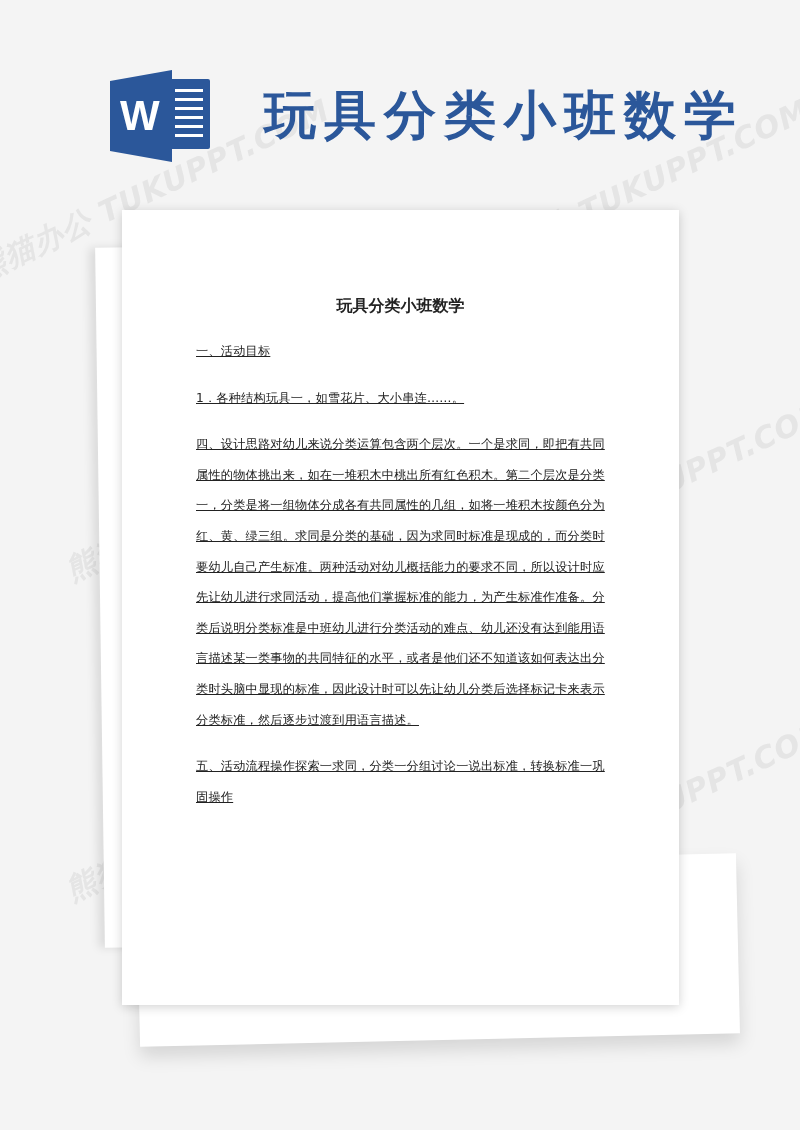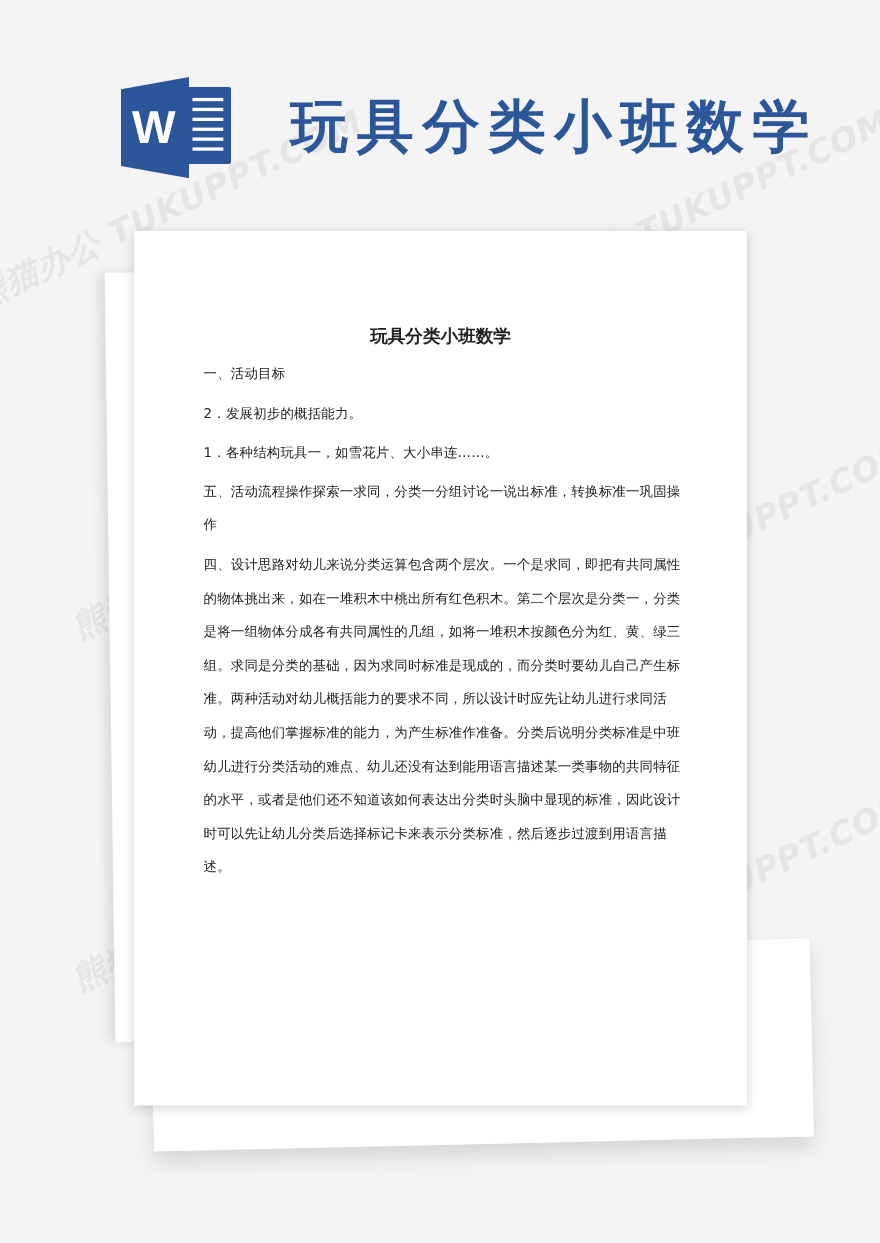--- a/index.html
+++ b/index.html
@@ -46,21 +46,21 @@
   .page {
     position: absolute; left: 122px; top: 210px; width: 557px; height: 795px;
     background: #fff; box-shadow: 0 2px 10px rgba(0,0,0,0.18);
   }
   .doc-title {
     position: absolute; left: 0; right: 0; top: 86px; text-align: center;
     font-size: 16px; font-weight: bold; color: #222;
   }
   .doc-body { position: absolute; left: 58px; top: 110px; width: 450px; }
   .doc-body p {
-    margin: 5px; font-size: 12.2px; line-height: 30.6px; color: #222; letter-spacing: 0.2px;
+    margin: 16px; font-size: 12.2px; line-height: 30.6px; color: #222; letter-spacing: 0.2px; text-decoration: underline;
   }
 </style>
 </head>
 <body>
 
 <div class="watermark" style="left:-40px; top:170px;">熊猫办公 TUKUPPT.COM</div>
 <div class="watermark" style="left:440px; top:170px;">熊猫办公 TUKUPPT.COM</div>
 <div class="watermark" style="left:50px; top:470px;">熊猫办公 TUKUPPT.COM</div>
 <div class="watermark" style="left:460px; top:470px;">熊猫办公 TUKUPPT.COM</div>
 <div class="watermark" style="left:50px; top:790px;">熊猫办公 TUKUPPT.COM</div>
@@ -83,18 +83,17 @@
   <div class="header-title">玩具分类小班数学</div>
 </div>
 
 <div class="page-back"></div>
 <div class="page-back2"></div>
 
 <div class="page">
   <div class="doc-title">玩具分类小班数学</div>
   <div class="doc-body">
     <p>一、活动目标</p>
-    <p>2．发展初步的概括能力。</p>
     <p>1．各种结构玩具一，如雪花片、大小串连……。</p>
+    <p>四、设计思路对幼儿来说分类运算包含两个层次。一个是求同，即把有共同属性的物体挑出来，如在一堆积木中桃出所有红色积木。第二个层次是分类一，分类是将一组物体分成各有共同属性的几组，如将一堆积木按颜色分为红、黄、绿三组。求同是分类的基础，因为求同时标准是现成的，而分类时要幼儿自己产生标准。两种活动对幼儿概括能力的要求不同，所以设计时应先让幼儿进行求同活动，提高他们掌握标准的能力，为产生标准作准备。分类后说明分类标准是中班幼儿进行分类活动的难点、幼儿还没有达到能用语言描述某一类事物的共同特征的水平，或者是他们还不知道该如何表达出分类时头脑中显现的标准，因此设计时可以先让幼儿分类后选择标记卡来表示分类标准，然后逐步过渡到用语言描述。</p>
     <p>五、活动流程操作探索一求同，分类一分组讨论一说出标准，转换标准一巩固操作</p>
-    <p>四、设计思路对幼儿来说分类运算包含两个层次。一个是求同，即把有共同属性的物体挑出来，如在一堆积木中桃出所有红色积木。第二个层次是分类一，分类是将一组物体分成各有共同属性的几组，如将一堆积木按颜色分为红、黄、绿三组。求同是分类的基础，因为求同时标准是现成的，而分类时要幼儿自己产生标准。两种活动对幼儿概括能力的要求不同，所以设计时应先让幼儿进行求同活动，提高他们掌握标准的能力，为产生标准作准备。分类后说明分类标准是中班幼儿进行分类活动的难点、幼儿还没有达到能用语言描述某一类事物的共同特征的水平，或者是他们还不知道该如何表达出分类时头脑中显现的标准，因此设计时可以先让幼儿分类后选择标记卡来表示分类标准，然后逐步过渡到用语言描述。</p>
   </div>
 </div>
 
 </body></html>

